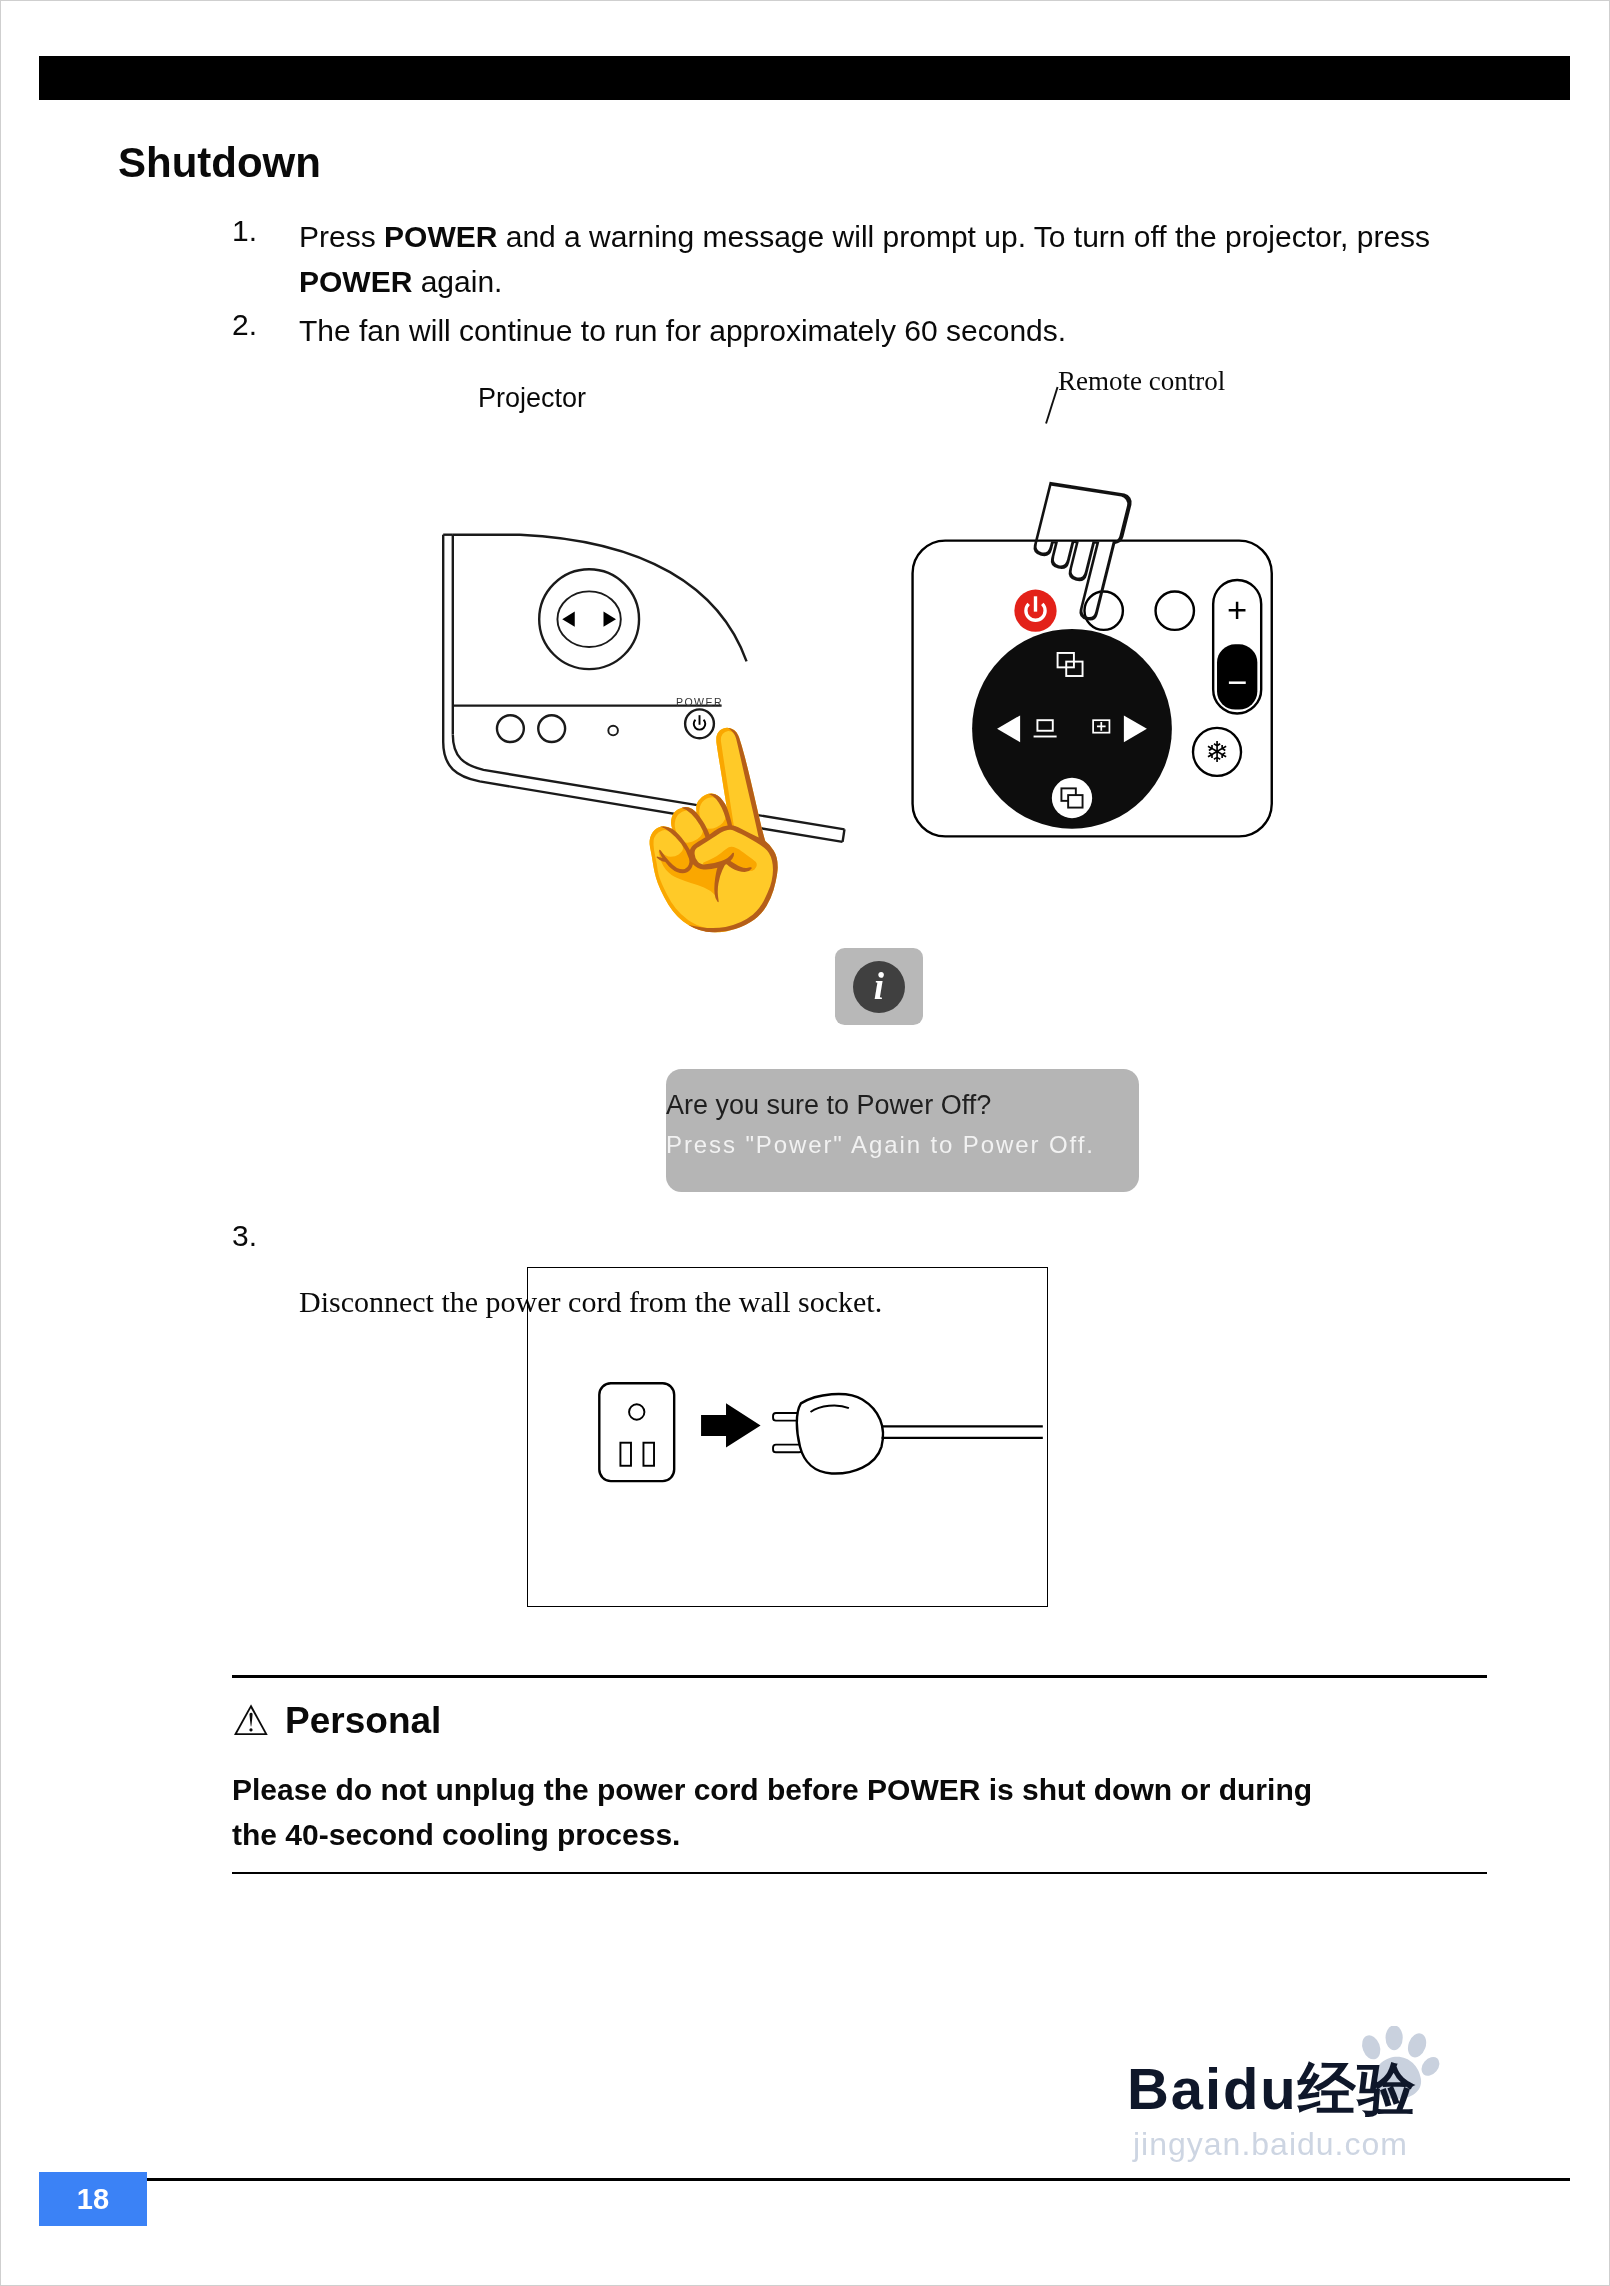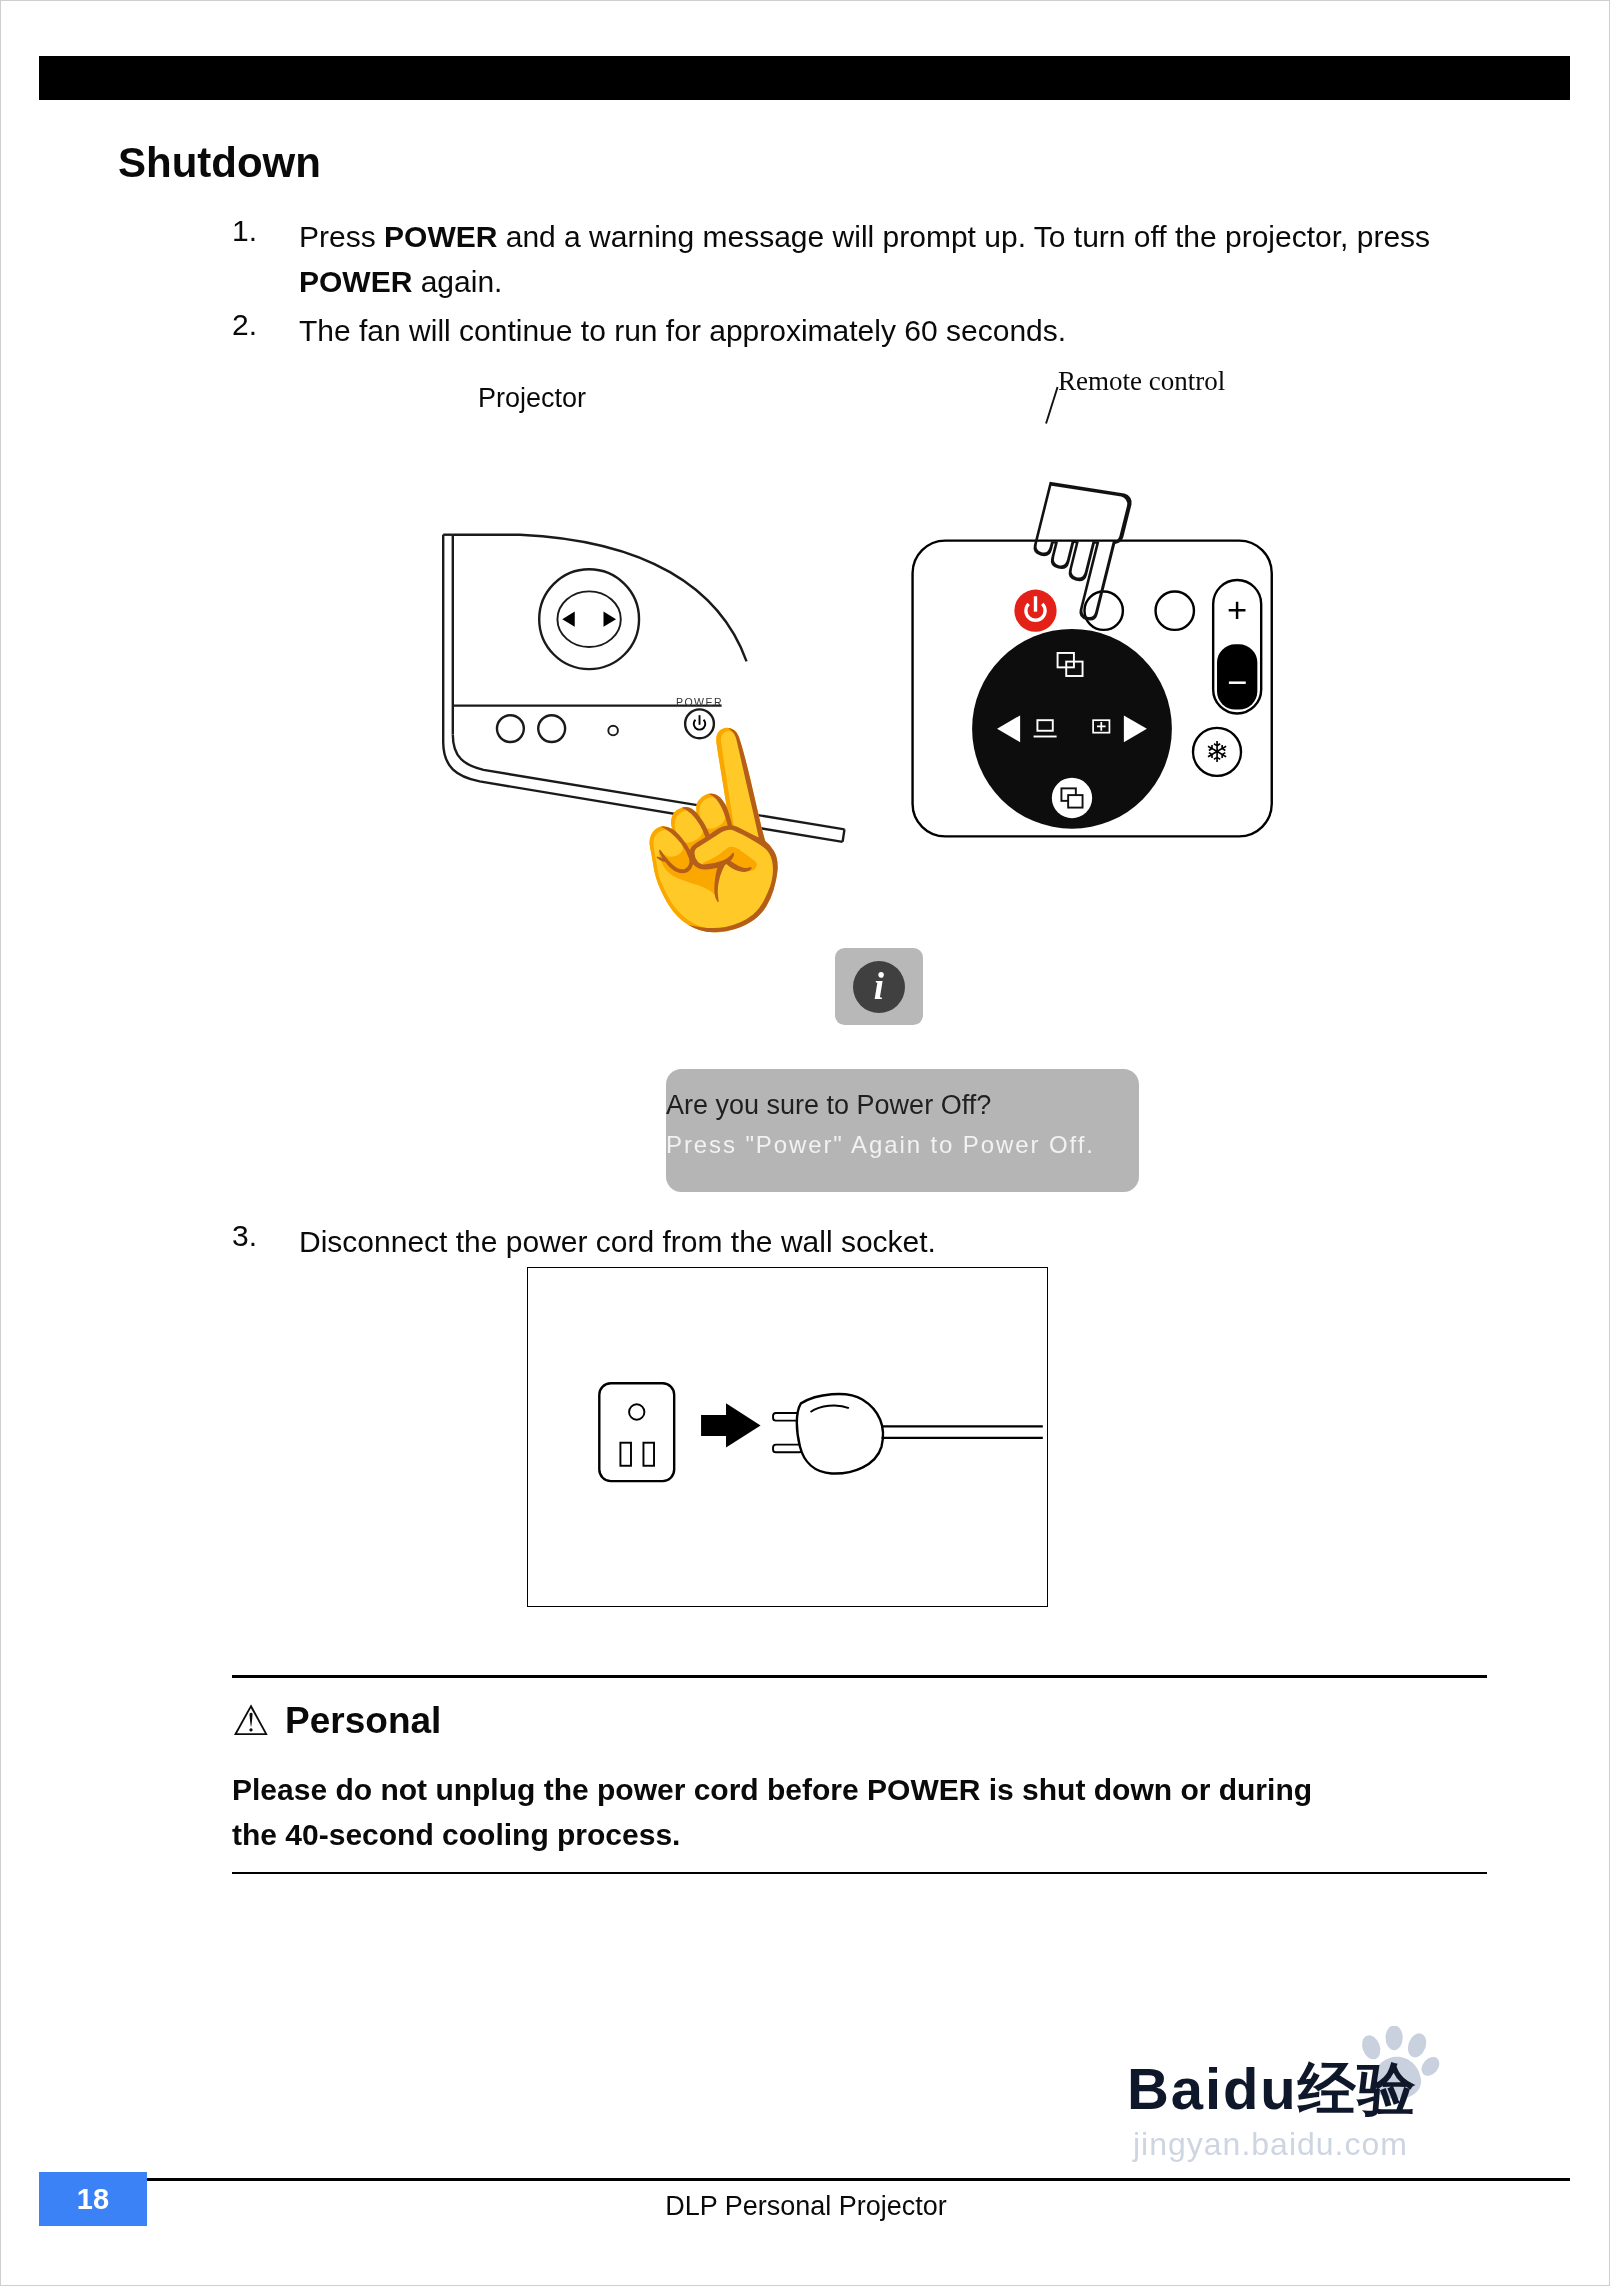--- a/index.html
+++ b/index.html
@@ -148,21 +148,21 @@
     <div class="disc">i</div>
   </div>
 
   <div class="abs dialog">
     <div class="l1">Are you sure to Power Off?</div>
     <div class="l2">Press "Power" Again to Power Off.</div>
   </div>
 
   <div>
     <span class="num abs" style="top:1218px;">3.</span>
-    <div class="stext abs" style="top:1218px;width:1191px;">Disconnect the power cord from the wall socket.</div>
+    <div class="stext abs" style="top:1278px;width:1191px;font-family:Liberation Serif, serif;">Disconnect the power cord from the wall socket.</div>
   </div>
 
   <div class="abs socketbox">
     <svg width="517" height="336" viewBox="0 0 538 350">
       <g>
         <rect x="74" y="120" width="78" height="102" rx="12" fill="#fff" stroke="#000" stroke-width="2.5"></rect>
         <circle cx="113" cy="150" r="8" fill="#fff" stroke="#000" stroke-width="2"></circle>
         <rect x="96" y="182" width="11" height="24" fill="#fff" stroke="#000" stroke-width="2"></rect>
         <rect x="120" y="182" width="11" height="24" fill="#fff" stroke="#000" stroke-width="2"></rect>
       </g>
@@ -193,16 +193,15 @@
       <ellipse cx="66" cy="20" rx="9" ry="13" transform="rotate(20 66 20)"></ellipse>
       <ellipse cx="80" cy="42" rx="8" ry="11" transform="rotate(40 80 42)"></ellipse>
       <path d="M20,55 C22,40 34,32 45,32 C58,32 68,42 70,55 C72,68 60,76 45,76 C30,76 18,68 20,55 Z"></path>
     </g>
   </svg>
   <div class="abs wm-brand"><span>Baidu</span><span>经验</span></div>
   <div class="abs wm-url">jingyan.baidu.com</div>
 
   <div class="abs rule" style="left:38px;top:2177px;width:1531px;height:2.9px;"></div>
   <div class="abs pagenum">18</div>
-  <div class="abs footer">DLP Personal Projector</div>
 
 </div>
 
 
 </body></html>

